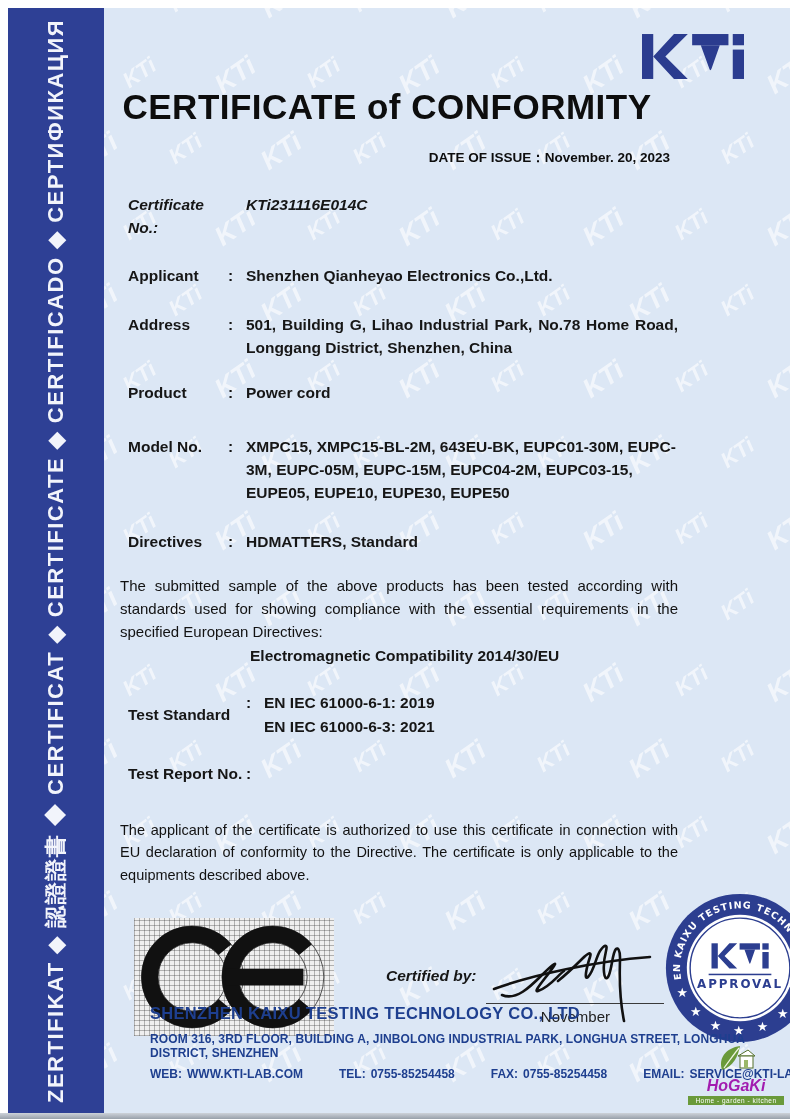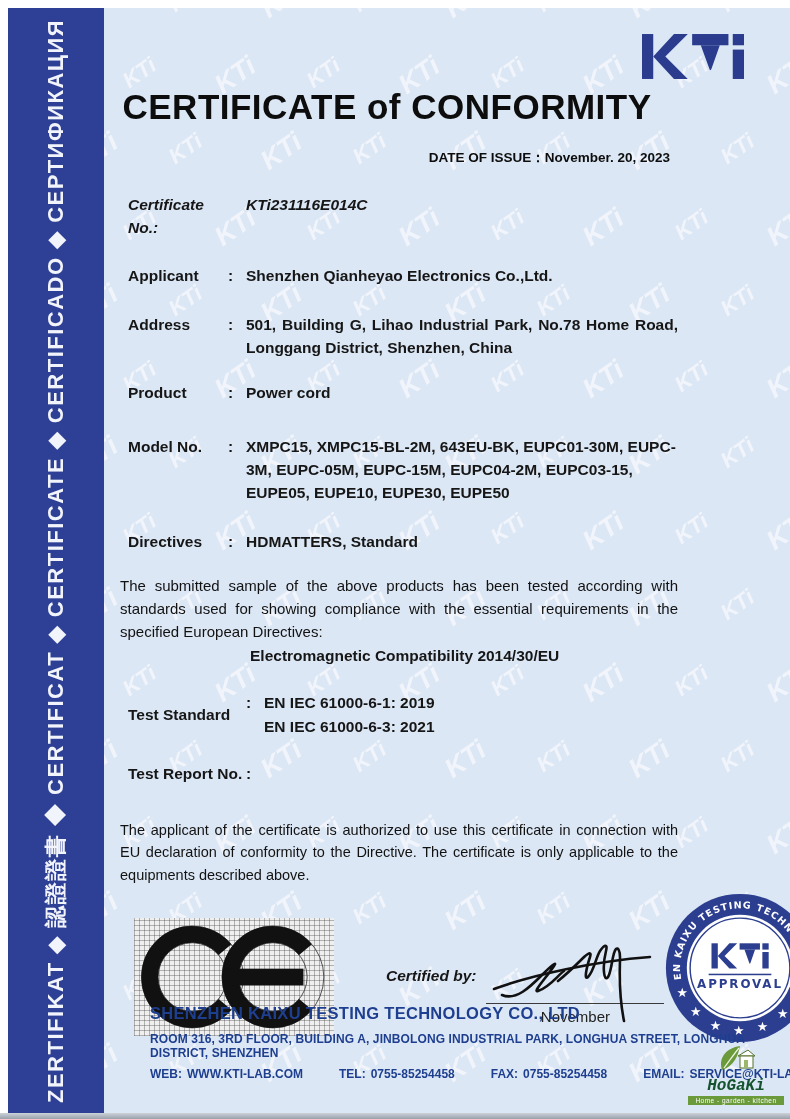--- a/index.html
+++ b/index.html
@@ -59,22 +59,22 @@
   .sig-title{text-align:center;font-size:15px;color:#222;margin-top:4px;}
   .seal{flex:none;margin-left:auto;margin-right:62px;margin-top:-14px;}
   
   .footer{position:absolute;left:46px;right:24px;bottom:32px;color:var(--footer-navy);z-index:1;}
   .f-company{font-size:16.5px;font-weight:600;letter-spacing:.3px;}
   .f-address{margin-top:9px;font-size:12px;font-weight:600;letter-spacing:.1px;}
   .f-contacts{margin-top:7px;font-size:12px;font-weight:600;display:flex;gap:36px;}
   .f-pair{display:flex;gap:5px;white-space:nowrap;}
   
   .hogaki{position:absolute;right:6px;bottom:8px;width:96px;text-align:center;z-index:2;}
-  .hogaki-name{font-family:Liberation Mono, monospace;font-style:italic;font-weight:700;
-    font-size:16px;color:#14532d;line-height:1;}
+  .hogaki-name{font-family:Liberation Sans, sans-serif;font-style:italic;font-weight:700;
+    font-size:16px;color:#a21caf;line-height:1;}
   .hogaki-banner{margin-top:2px;background:var(--hogaki-green);color:#fff;font-size:6.5px;
     letter-spacing:.5px;padding:1px 0;}
 </style>
 </head>
 <body>
 
 <div class="page">
   <div class="sheet">
 
     <div class="sidebar">

